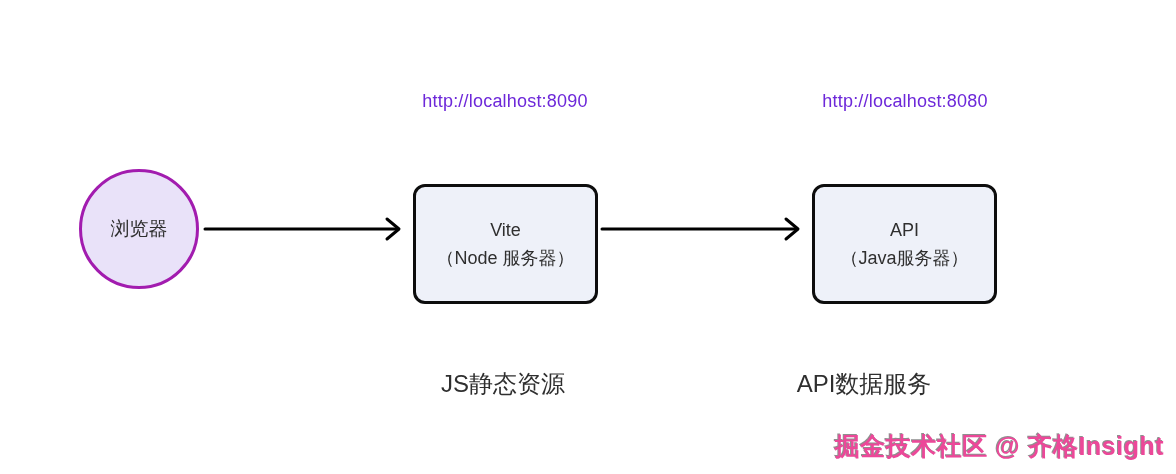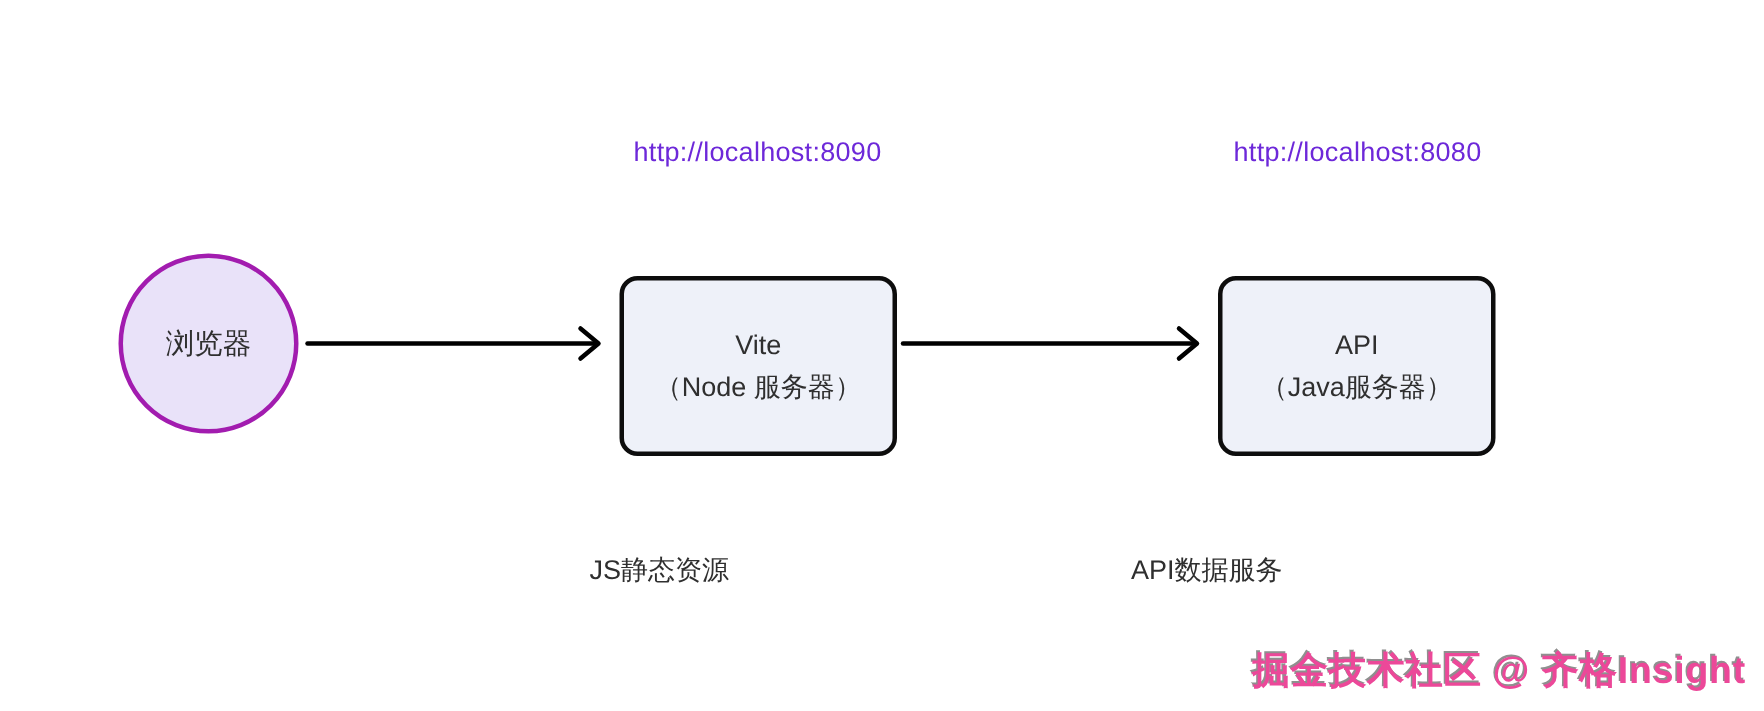--- a/index.html
+++ b/index.html
@@ -68,21 +68,22 @@
     height: 30px;
     display: block;
   }
   .arrow-1 { left: 202px; width: 208px; }
   .arrow-2 { left: 599px; width: 210px; }
 
   .caption {
     position: absolute;
     top: 368px;
     width: 220px;
-    font-size: 18px;
+    text-align: center;
+    font-size: 24px;
     color: #2f2f2f;
   }
   .caption-vite { left: 393px; }
   .caption-api  { left: 754px; }
 
   .watermark {
     position: absolute;
     top: 430px;
     right: 12px;
     font-size: 25px;

